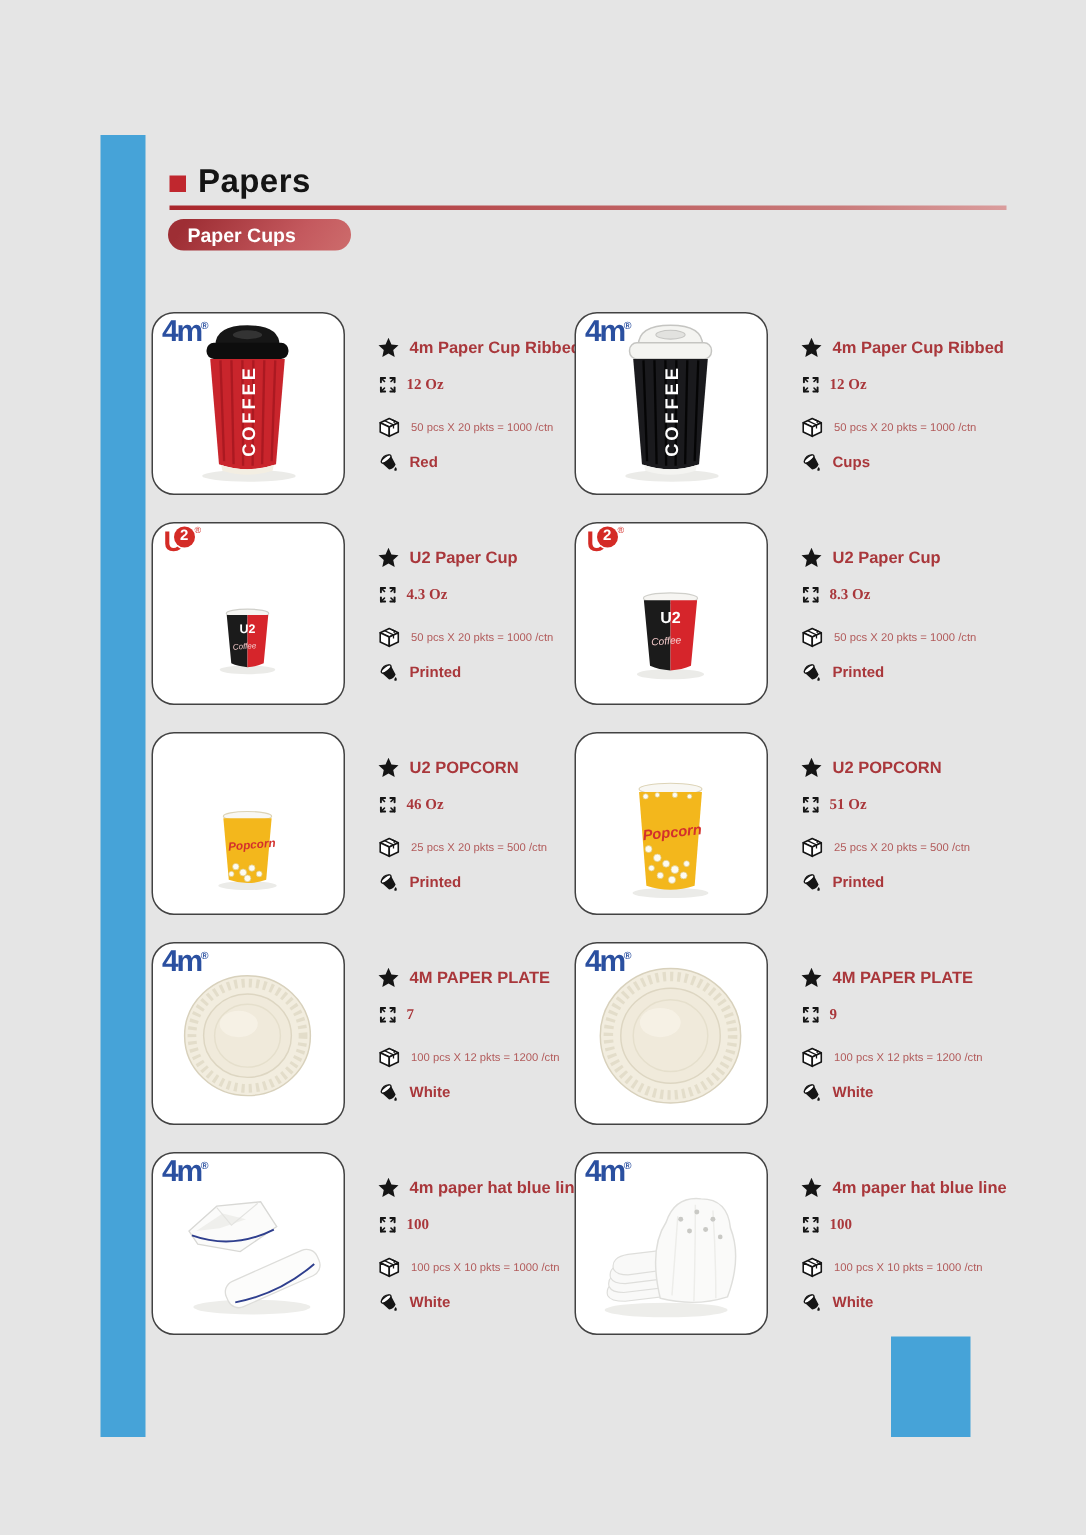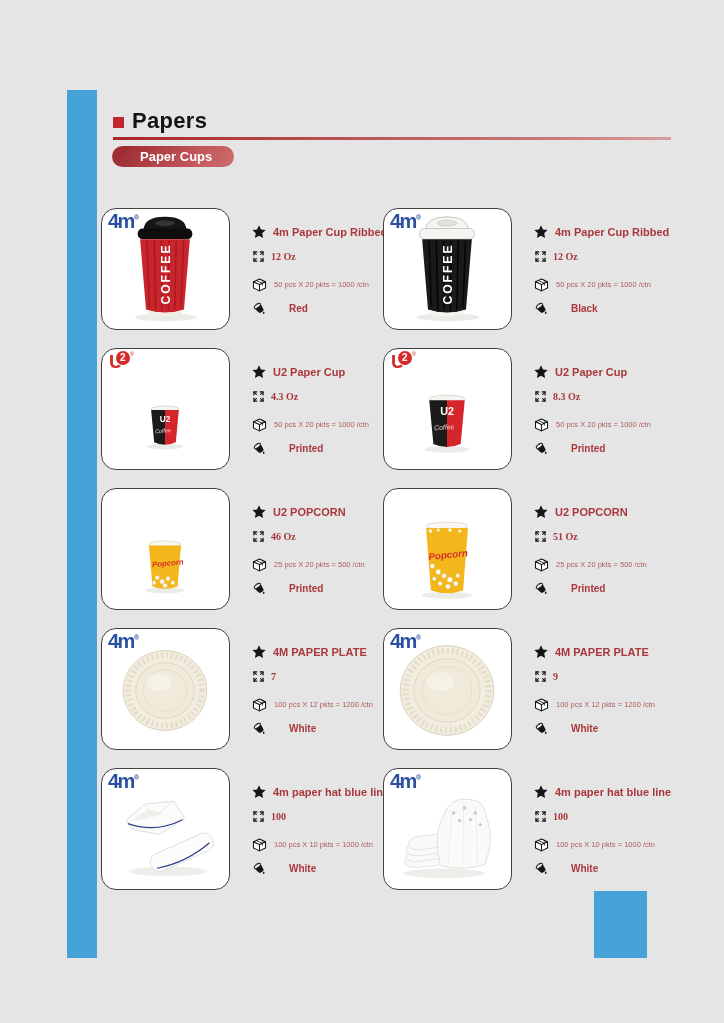--- a/index.html
+++ b/index.html
@@ -9,21 +9,21 @@
   .bar-left{position:absolute;left:67px;top:90px;width:30px;height:868px;background:#46A3D8;}
   .block-bottom{position:absolute;left:594px;top:891px;width:53px;height:67px;background:#46A3D8;}
   
   .title-row{position:absolute;left:113px;top:108px;display:flex;align-items:center;}
   .sq{width:11px;height:11px;background:#C0272E;margin-right:8px;margin-top:3px;}
   .title-row h1{margin:0;font-size:22px;font-weight:bold;color:#141414;letter-spacing:.3px;}
   .rule{position:absolute;left:113px;top:137px;width:558px;height:2.5px;
         background:linear-gradient(to right,#A9262B,#C97B7B 80%,#DA9D9D);}
   .pill{position:absolute;left:112px;top:146px;width:122px;height:21px;border-radius:11px;
         background:linear-gradient(125deg,#9E2E34 10%,#C4595E 70%,#CD6C6C);
-        color:#fff;font-size:13px;font-weight:bold;line-height:21px;padding-left:28px;box-sizing:border-box;}
+        color:#fff;font-size:13px;font-weight:bold;line-height:21px;padding-left:13px;box-sizing:border-box;}
   
   .grid{position:absolute;left:101px;top:208px;width:566px;display:grid;
         grid-template-columns:282px 282px;grid-template-rows:repeat(5,122px);row-gap:18px;}
   .card{display:flex;}
   .imgbox{position:relative;flex:none;width:129px;height:122px;box-sizing:border-box;
           border:1.5px solid #424242;border-radius:15px;background:#fff;overflow:hidden;}
   .art{position:absolute;left:1px;top:1px;width:124px;height:117px;}
   .logo-4m{position:absolute;top:1px;left:6px;color:#2B50A0;font-weight:800;font-size:20px;
            letter-spacing:-1.5px;z-index:2;}
   .logo-4m sup{font-size:7px;letter-spacing:0;}
@@ -37,21 +37,21 @@
   .details{flex:1;min-width:0;margin-left:21px;padding-top:15px;}
   .dline{display:flex;align-items:center;white-space:nowrap;}
   .dline .ic{flex:none;margin-right:6px;}
   .ic-star{width:16px;height:16px;}
   .ic-expand{width:13px;height:13px;margin-left:1px;}
   .ic-carton{width:17px;height:17px;}
   .ic-bucket{width:15px;height:15px;margin-left:1px;}
   .name-line{height:18px;}
   .size-line{margin-top:8px;height:15px;font-family:Liberation Serif, serif;}
   .pack-line{margin-top:12px;height:16px;}
-  .color-line{margin-top:9px;height:15px;gap:16px;}
+  .color-line{margin-top:9px;height:15px;}
   .pname{font-size:11px;font-weight:bold;color:#A9373B;}
   .psize{font-size:10px;font-weight:bold;color:#A9373B;}
   .ppack{font-size:7.5px;color:#B25B5B;text-align:center;}
   .pcolor{font-size:10px;font-weight:bold;color:#A9373B;}
   .defs{position:absolute;width:0;height:0;}
   svg text{font-family:"Liberation Sans",sans-serif;}
 </style>
 </head>
 <body>
 
@@ -192,21 +192,21 @@
         <div class="dline pack-line">
             <svg class="ic ic-carton">
               <use href="#i-carton"></use>
             </svg>
             <span class="ppack">50 pcs X 20 pkts = 1000 /ctn</span>
           </div>
         <div class="dline color-line">
             <svg class="ic ic-bucket">
               <use href="#i-bucket"></use>
             </svg>
-            <span class="pcolor">Black</span>
+            <span class="pcolor">Cups</span>
           </div>
       </div>
     </div>
 
     <div class="card">
       <div class="imgbox">
         <div class="logo-u2"><span class="u2-u">U</span><span class="u2-circle"><span>2</span></span><sup class="u2-reg">®</sup></div>
         <svg class="art" viewBox="0 0 110 120">
           <ellipse cx="55" cy="99" rx="19" ry="3" fill="#EBEBE8"></ellipse>
           <ellipse cx="55" cy="60.5" rx="14.5" ry="3" fill="#F6F5F2" stroke="#CFCFCA" stroke-width=".8"></ellipse>

